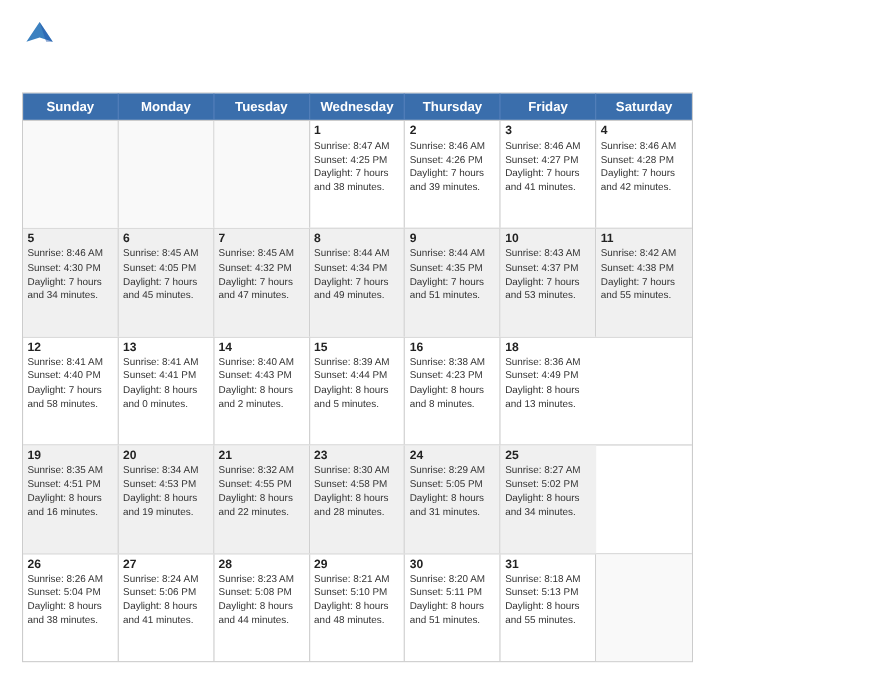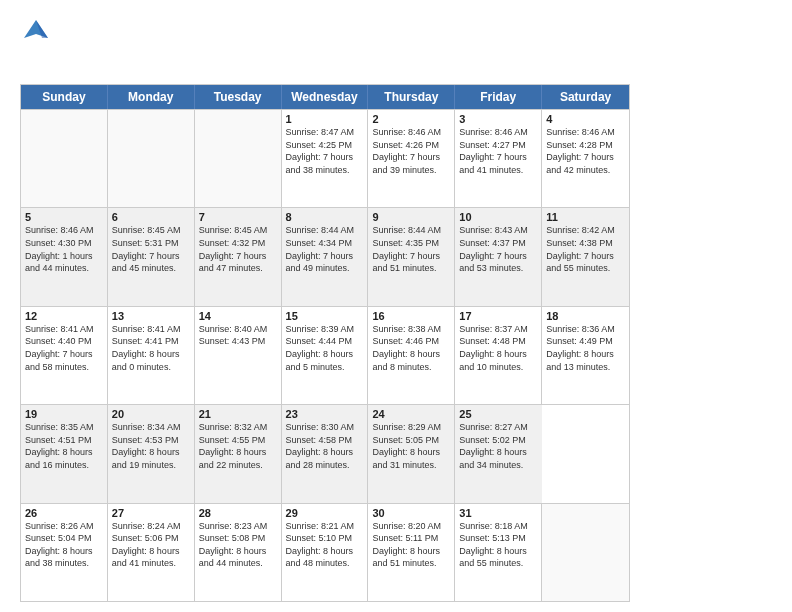--- a/index.html
+++ b/index.html
@@ -150,25 +150,25 @@
             <div class="cell-detail"><span>Sunrise: 8:46 AM</span><br><span>Sunset: 4:27 PM</span><br><span>Daylight: 7 hours and 41 minutes.</span></div>
           </div>
           <div class="cal-cell">
             <span class="day-num">4</span>
             <div class="cell-detail"><span>Sunrise: 8:46 AM</span><br><span>Sunset: 4:28 PM</span><br><span>Daylight: 7 hours and 42 minutes.</span></div>
           </div>
         </div>
         <div class="cal-row">
           <div class="cal-cell shaded">
             <span class="day-num">5</span>
-            <div class="cell-detail"><span>Sunrise: 8:46 AM</span><br><span>Sunset: 4:30 PM</span><br><span>Daylight: 1 hours and 44 minutes.</span></div>
+            <div class="cell-detail"><span>Sunrise: 8:46 AM</span><br><span>Sunset: 4:30 PM</span><br><span>Daylight: 7 hours and 34 minutes.</span></div>
           </div>
           <div class="cal-cell shaded">
             <span class="day-num">6</span>
-            <div class="cell-detail"><span>Sunrise: 8:45 AM</span><br><span>Sunset: 5:31 PM</span><br><span>Daylight: 7 hours and 45 minutes.</span></div>
+            <div class="cell-detail"><span>Sunrise: 8:45 AM</span><br><span>Sunset: 4:05 PM</span><br><span>Daylight: 7 hours and 45 minutes.</span></div>
           </div>
           <div class="cal-cell shaded">
             <span class="day-num">7</span>
             <div class="cell-detail"><span>Sunrise: 8:45 AM</span><br><span>Sunset: 4:32 PM</span><br><span>Daylight: 7 hours and 47 minutes.</span></div>
           </div>
           <div class="cal-cell shaded">
             <span class="day-num">8</span>
             <div class="cell-detail"><span>Sunrise: 8:44 AM</span><br><span>Sunset: 4:34 PM</span><br><span>Daylight: 7 hours and 49 minutes.</span></div>
           </div>
           <div class="cal-cell shaded">
@@ -188,33 +188,29 @@
           <div class="cal-cell">
             <span class="day-num">12</span>
             <div class="cell-detail"><span>Sunrise: 8:41 AM</span><br><span>Sunset: 4:40 PM</span><br><span>Daylight: 7 hours and 58 minutes.</span></div>
           </div>
           <div class="cal-cell">
             <span class="day-num">13</span>
             <div class="cell-detail"><span>Sunrise: 8:41 AM</span><br><span>Sunset: 4:41 PM</span><br><span>Daylight: 8 hours and 0 minutes.</span></div>
           </div>
           <div class="cal-cell">
             <span class="day-num">14</span>
-            <div class="cell-detail"><span>Sunrise: 8:40 AM</span><br><span>Sunset: 4:43 PM</span><br></div>
+            <div class="cell-detail"><span>Sunrise: 8:40 AM</span><br><span>Sunset: 4:43 PM</span><br><span>Daylight: 8 hours and 2 minutes.</span></div>
           </div>
           <div class="cal-cell">
             <span class="day-num">15</span>
             <div class="cell-detail"><span>Sunrise: 8:39 AM</span><br><span>Sunset: 4:44 PM</span><br><span>Daylight: 8 hours and 5 minutes.</span></div>
           </div>
           <div class="cal-cell">
             <span class="day-num">16</span>
-            <div class="cell-detail"><span>Sunrise: 8:38 AM</span><br><span>Sunset: 4:46 PM</span><br><span>Daylight: 8 hours and 8 minutes.</span></div>
-          </div>
-          <div class="cal-cell">
-            <span class="day-num">17</span>
-            <div class="cell-detail"><span>Sunrise: 8:37 AM</span><br><span>Sunset: 4:48 PM</span><br><span>Daylight: 8 hours and 10 minutes.</span></div>
+            <div class="cell-detail"><span>Sunrise: 8:38 AM</span><br><span>Sunset: 4:23 PM</span><br><span>Daylight: 8 hours and 8 minutes.</span></div>
           </div>
           <div class="cal-cell">
             <span class="day-num">18</span>
             <div class="cell-detail"><span>Sunrise: 8:36 AM</span><br><span>Sunset: 4:49 PM</span><br><span>Daylight: 8 hours and 13 minutes.</span></div>
           </div>
         </div>
         <div class="cal-row">
           <div class="cal-cell shaded">
             <span class="day-num">19</span>
             <div class="cell-detail"><span>Sunrise: 8:35 AM</span><br><span>Sunset: 4:51 PM</span><br><span>Daylight: 8 hours and 16 minutes.</span></div>

